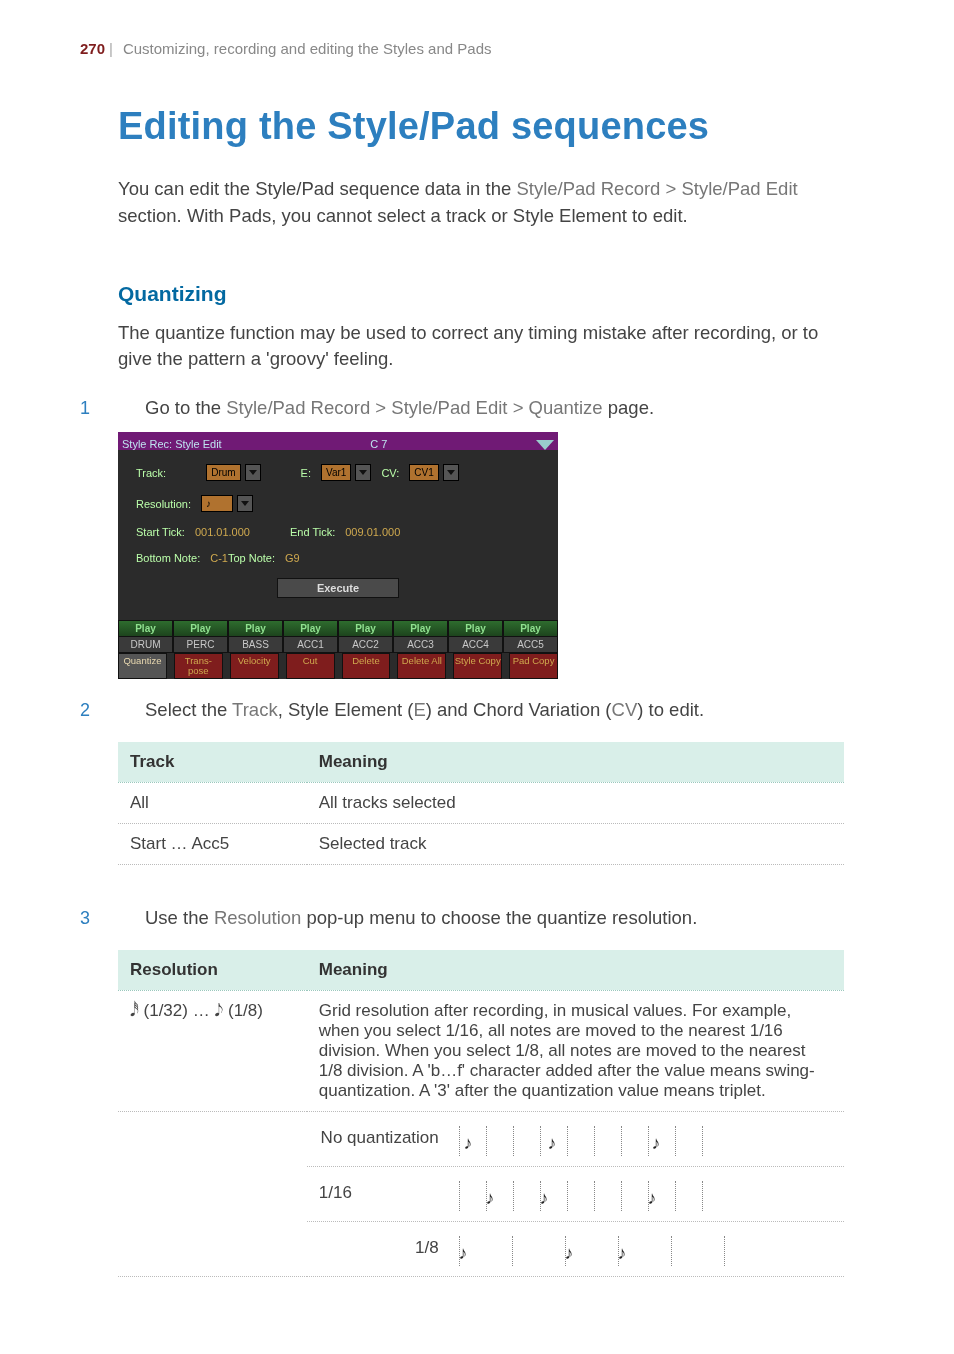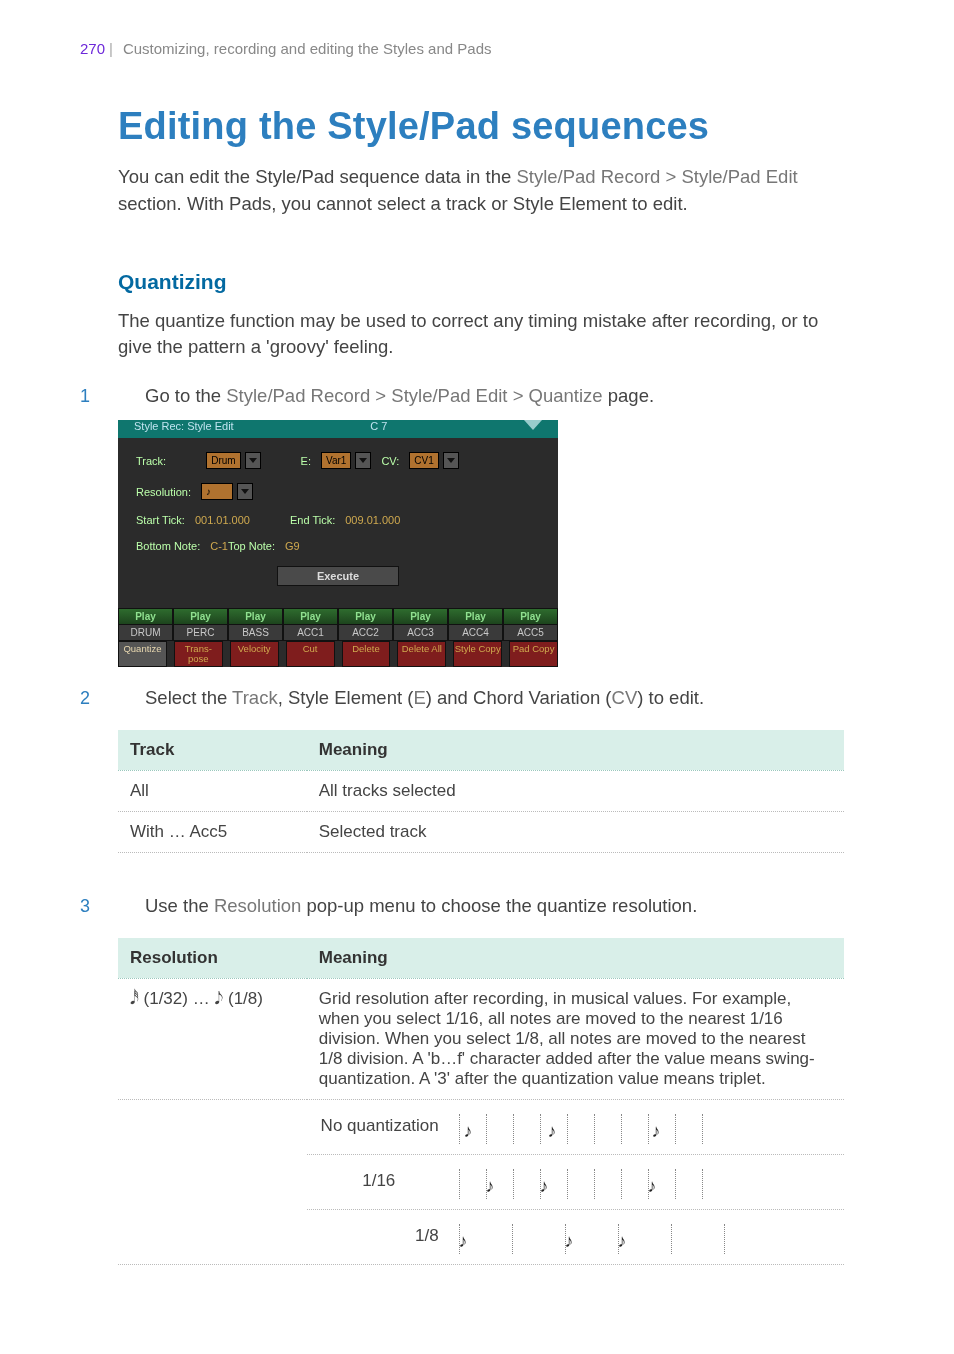--- a/index.html
+++ b/index.html
@@ -16,34 +16,34 @@
     box-sizing: border-box;
     padding: 40px 110px 40px 80px;
   }
   .running-head {
     font-size: 15px;
     color: #888;
     border-bottom: none;
     margin-bottom: 48px;
   }
   .running-head .pnum {
-    color: #6d28d9;
-    font-weight: 400;
+    color: #7f1d1d;
+    font-weight: 700;
     margin-right: 4px;
     text-align: right;
   }
   .running-head .bar {
     color: #aaa;
     margin-right: 10px;
   }
   h1.title {
     color: #2d7fbf;
     font-size: 38px;
     font-weight: 700;
-    margin: 0 0 16px 38px;
+    margin: 0 0 28px 38px;
     letter-spacing: 0.2px;
   }
   p.body {
     font-size: 18.5px;
     line-height: 1.45;
     color: #444;
     margin: 0 0 22px 38px;
   }
   .ui-path { color: #777; }
   h2.section {
@@ -74,24 +74,24 @@
   .device {
     width: 440px;
     margin: 10px 0 10px 38px;
     background: #2b2b2b;
     font-family: Verdana, Geneva, sans-serif;
     color: #ccc;
     font-size: 11px;
   }
   .dev-top {
     display: flex;
-    align-items: flex-start;
-    background: #0f766e;
+    align-items: flex-end;
+    background: #701a75;
     height: 18px;
-    padding: 0 16px;
+    padding: 0 4px;
     color: #bfe3ef;
     font-size: 11px;
   }
   .dev-top .spacer { flex: 1; }
   .dev-top .menuicon {
     width: 18px; height: 10px;
     background: linear-gradient(#9cc, #9cc);
     clip-path: polygon(0 0, 100% 0, 50% 100%);
   }
   .dev-body { padding: 14px 18px 14px 18px; }
@@ -292,21 +292,21 @@
     <tbody>
         <tr>
       <th style="width:26%">Track</th>
       <th>Meaning</th>
     </tr>
     <tr>
       <td>All</td>
       <td>All tracks selected</td>
     </tr>
     <tr>
-      <td>With … Acc5</td>
+      <td>Start … Acc5</td>
       <td>Selected track</td>
     </tr>
   </tbody>
     </table>
 
   <div class="step-row" style="margin-top:40px">
     <div class="step-num">3</div>
     <div class="step-text">
       <span>Use the </span><span class="ui-path">Resolution</span><span> pop-up menu to choose the quantize resolution.</span>
     </div>
@@ -343,21 +343,21 @@
           <span class="qg-slot">
                 <span class="qg-note notesym" style="left:2px">♪</span>
               </span>
           <span class="qg-slot"></span>
         </span>
       </td>
     </tr>
     <tr>
       <td class="nobord"></td>
       <td>
-        <span style="display:inline-block;width:120px;text-align:center">1/16</span>
+        <span style="display:inline-block;width:120px;text-align:left">1/16</span>
         <span class="quant-grid">
           <span class="qg-slot"></span>
           <span class="qg-slot">
                 <span class="qg-note notesym" style="left:-2px">♪</span>
               </span>
           <span class="qg-slot"></span>
           <span class="qg-slot">
                 <span class="qg-note notesym" style="left:-2px">♪</span>
               </span>
           <span class="qg-slot"></span>

